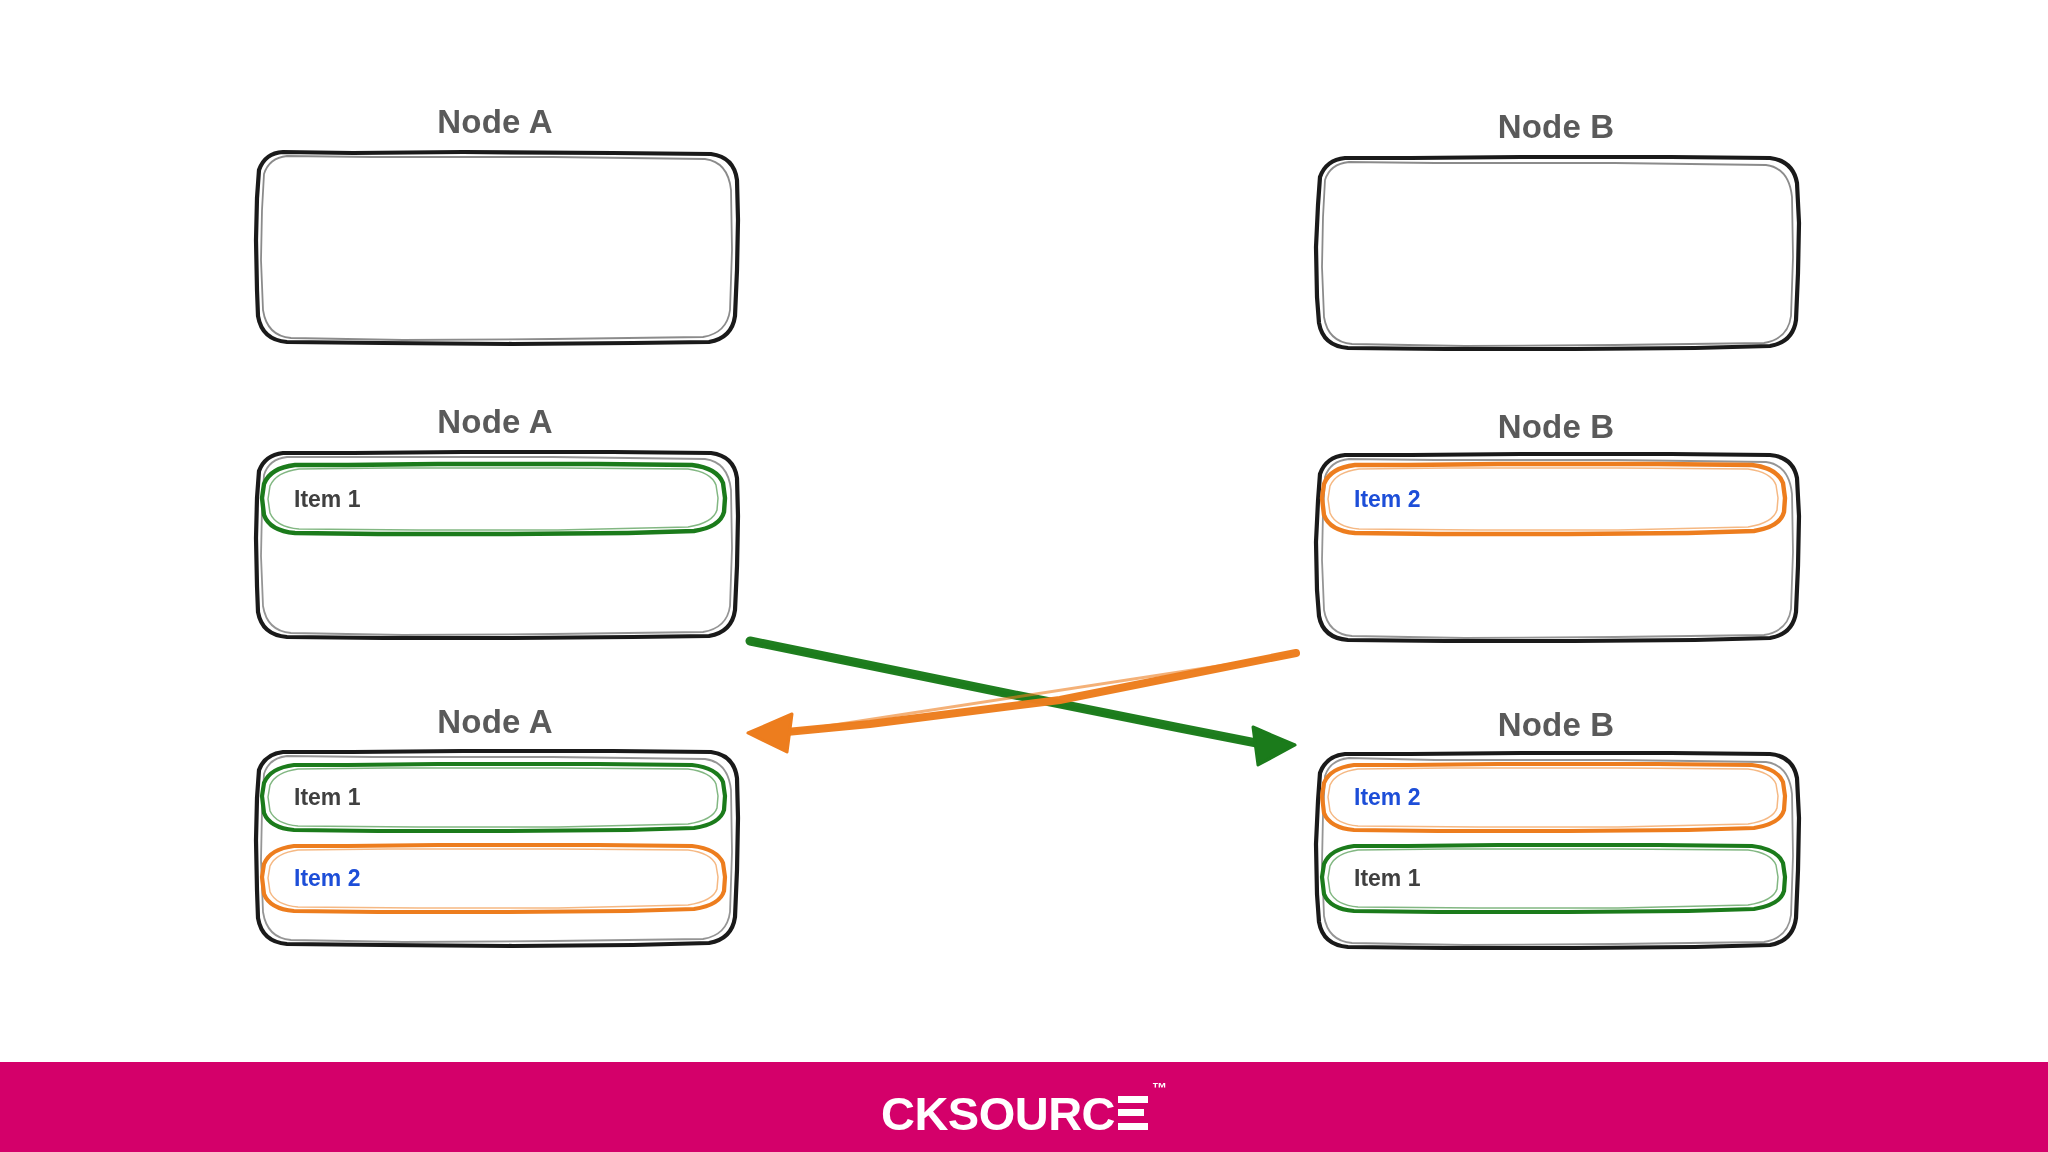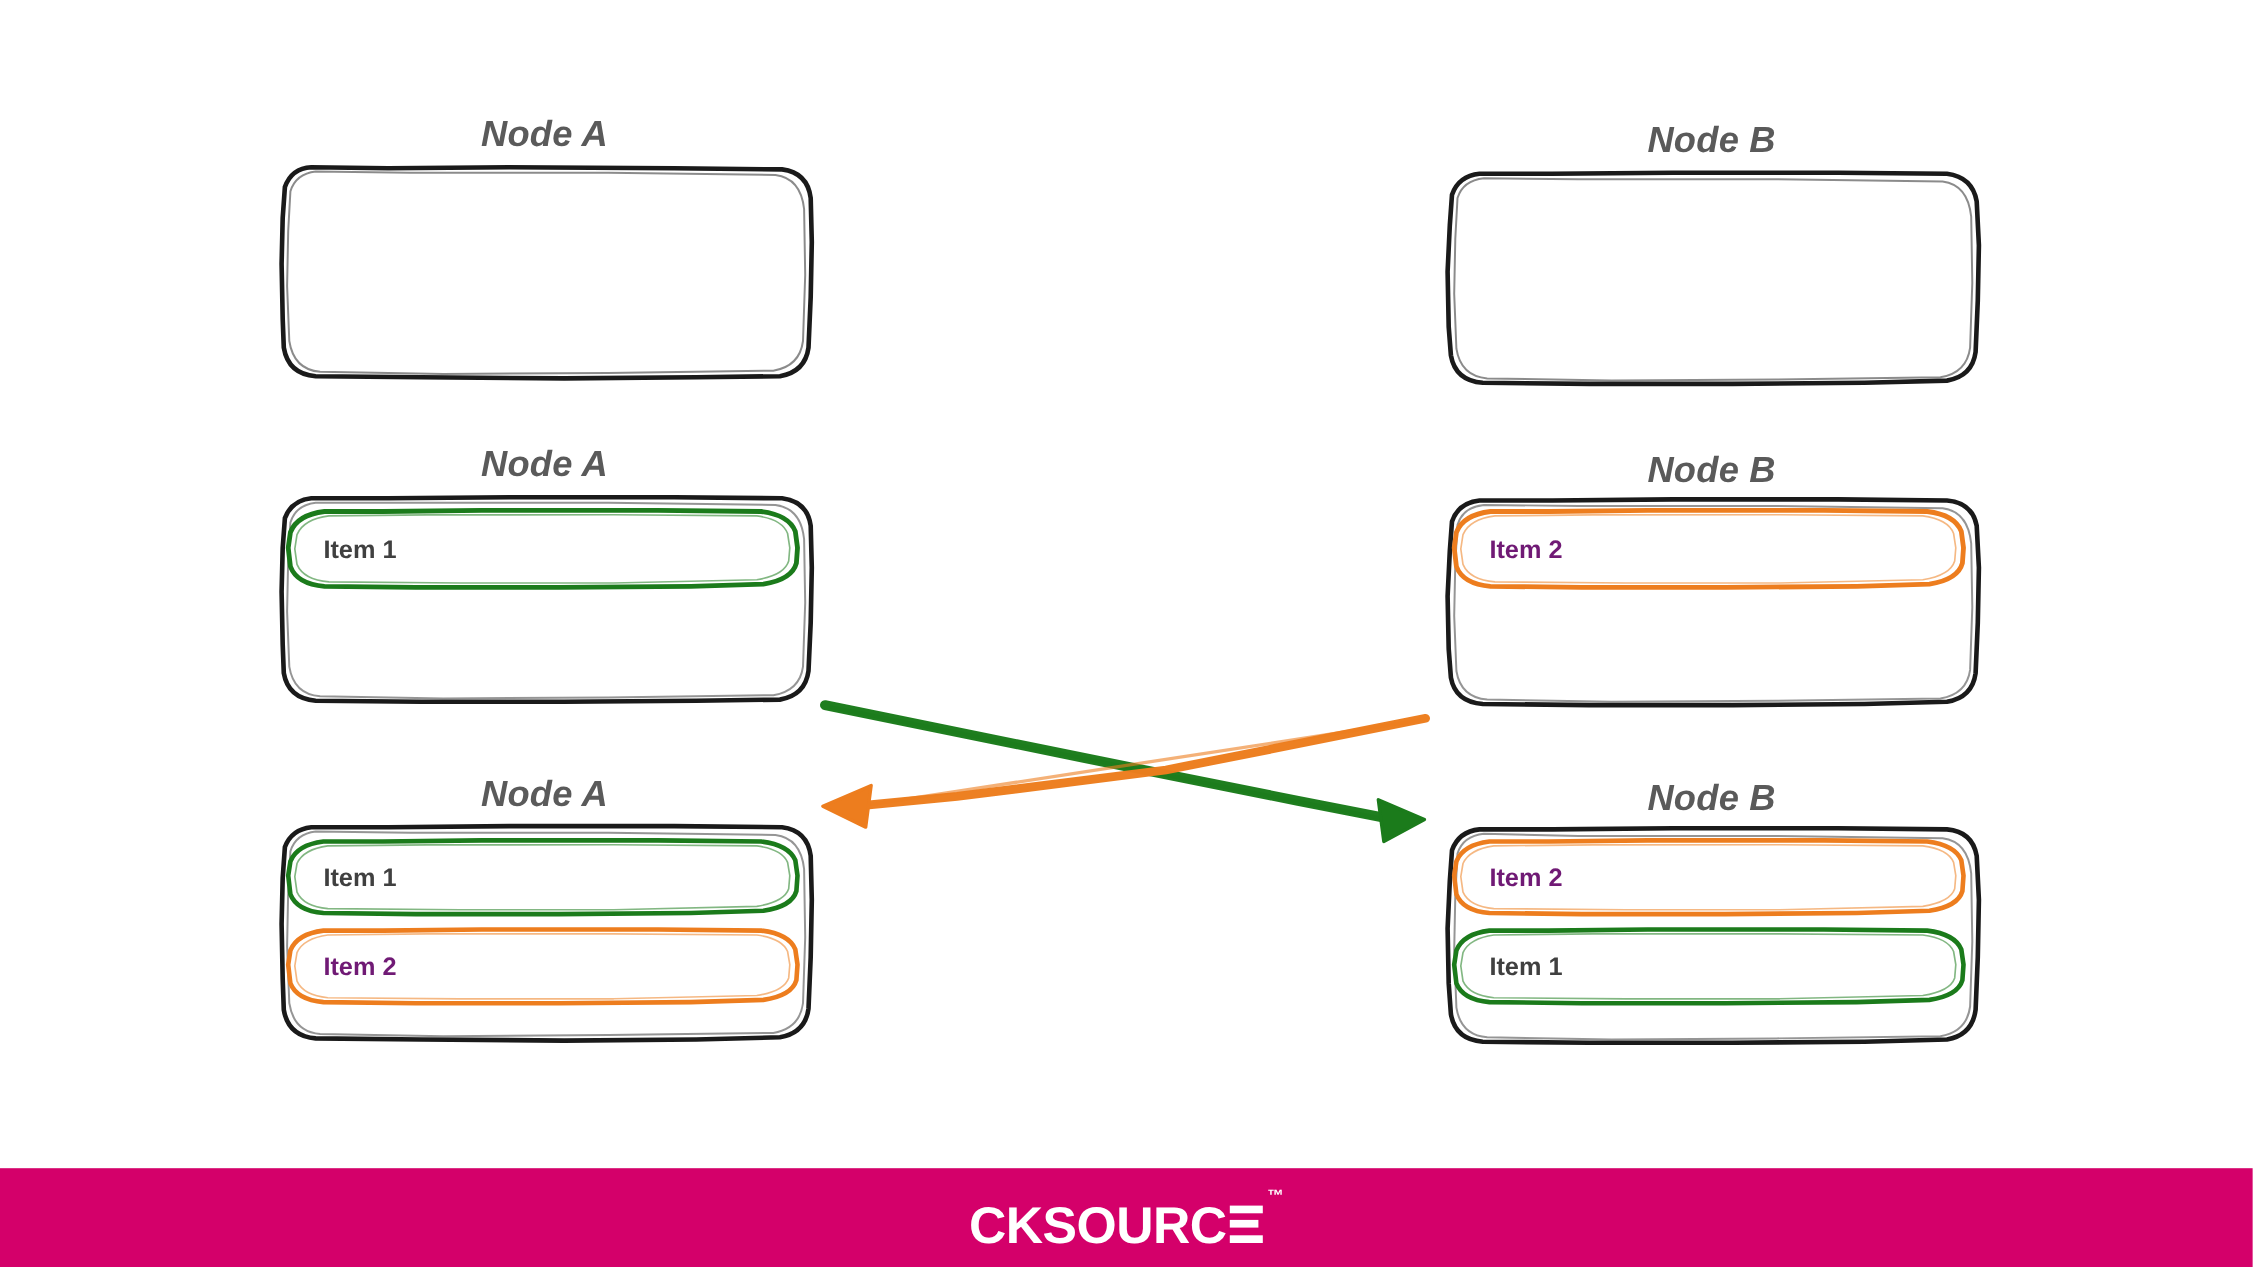--- a/index.html
+++ b/index.html
@@ -28,21 +28,20 @@
   .node-label {
     position: absolute;
     color: #5a5a5a;
     font-size: 33px;
     font-weight: bold;
     letter-spacing: 0.2px;
     text-align: left;
     white-space: nowrap;
     transform: translateX(-50%);
     line-height: 1;
-    font-style: italic;
   }
 
   
   .node-box {
     position: absolute;
   }
   .node-box > svg {
     position: absolute;
     left: 0; top: 0;
     overflow: visible;
@@ -58,21 +57,21 @@
     overflow: visible;
   }
   .item-label {
     position: absolute;
     font-size: 23px;
     font-weight: bold;
     white-space: nowrap;
     line-height: 1;
   }
   .item-label.green { color: #404040; }
-  .item-label.orange { color: #701a75; }
+  .item-label.orange { color: #1d4ed8; }
 
   
   #sync-button {
     position: absolute;
     left: 917px;
     top: 228px;
     width: 218px;
     height: 58px;
   }
   #sync-button > svg {

